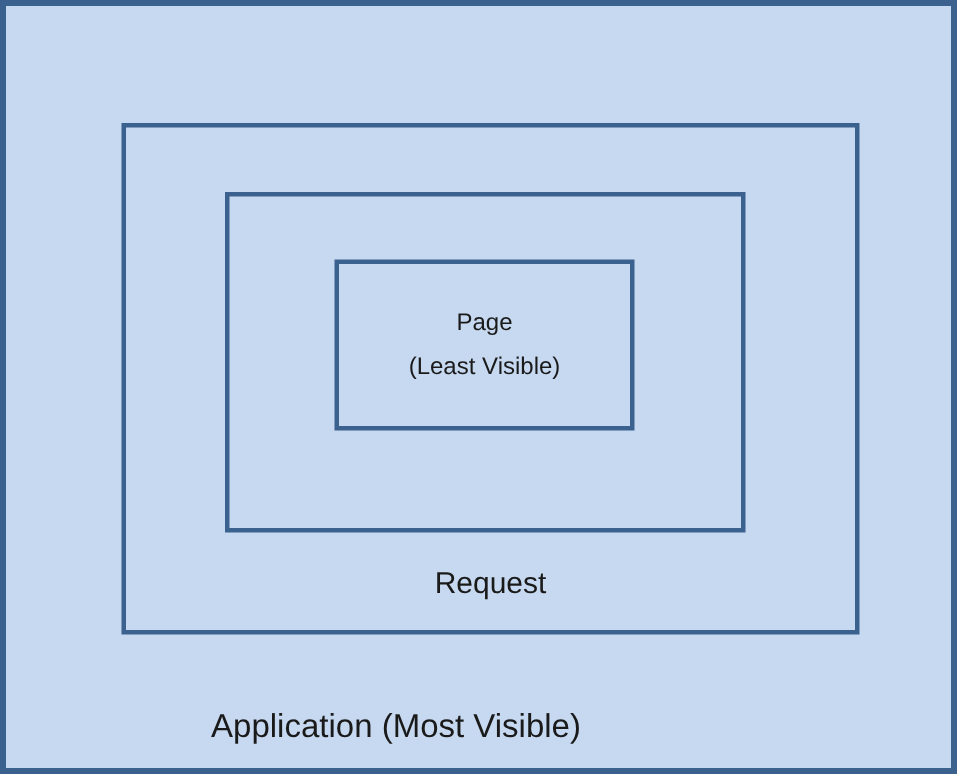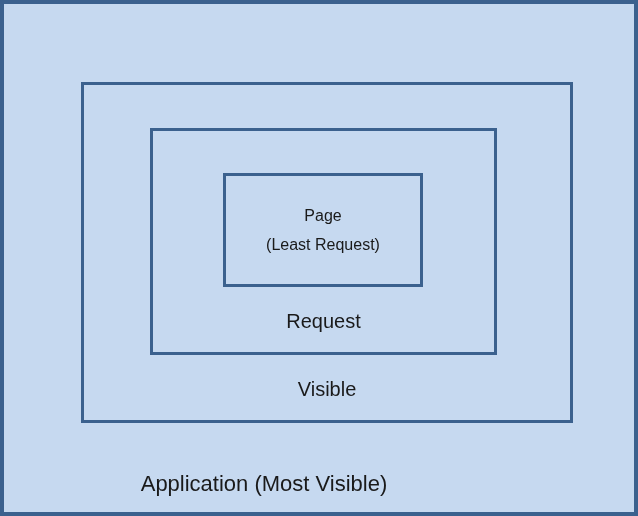--- a/index.html
+++ b/index.html
@@ -77,23 +77,22 @@
 
   <div class="layer application"></div>
 
   <div class="layer session"></div>
 
   <div class="layer request"></div>
 
   <div class="layer page-box">
     <div class="page-label">
       <div>Page</div>
-      <div>(Least Request)</div>
+      <div>(Least Visible)</div>
     </div>
   </div>
 
-  <div class="band request-band">Request</div>
 
-  <div class="band session-band">Visible</div>
+  <div class="band session-band">Request</div>
 
   <div class="band application-band">Application (Most Visible)</div>
 
 </div>
 
 </body></html>

